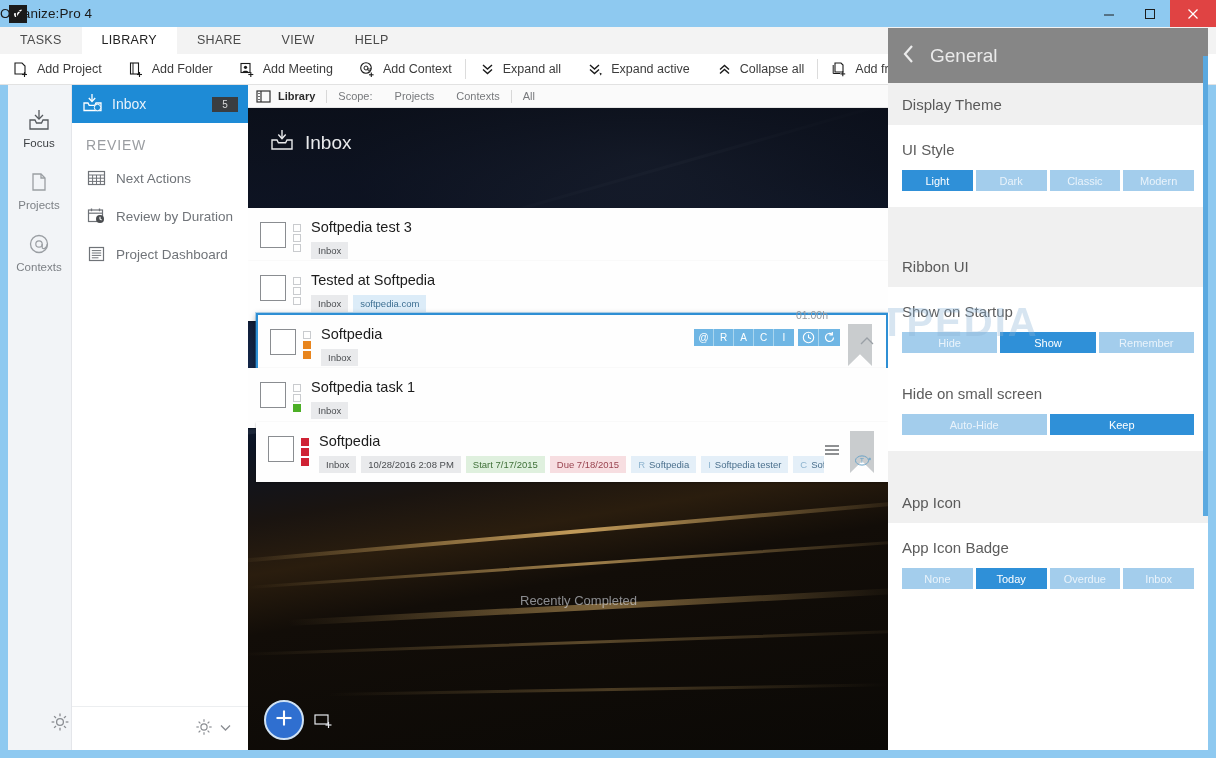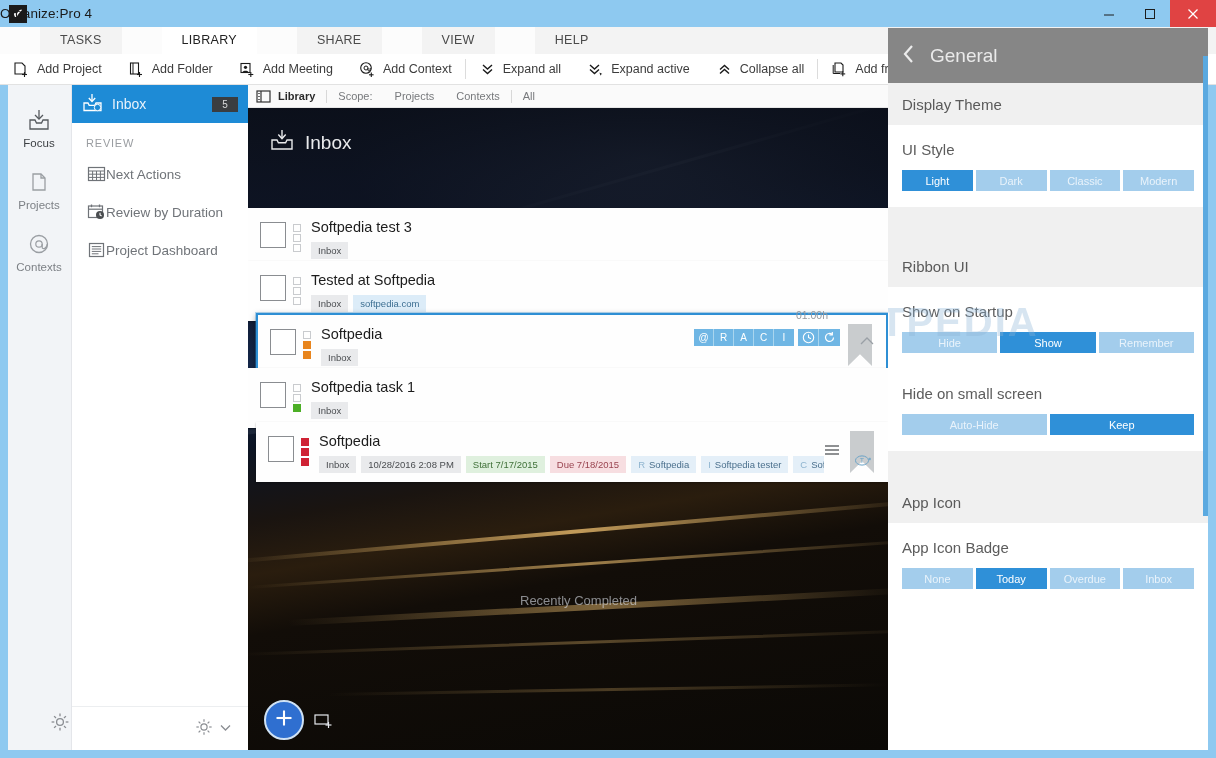--- a/index.html
+++ b/index.html
@@ -46,21 +46,20 @@
   .ribbon-tabs {
     position:absolute; top:27px; left:0; width:1216px; height:27px;
     background:#fcfcfc;
     display:flex; align-items:flex-end;
     border-bottom:0;
   }
   .rt {
     padding:0 20px; height:27px; line-height:27px;
     font-size:12.5px; color:#4a4a4a; letter-spacing:.3px;
     background:#f3f3f3;
-    margin-left:40px;
   }
   .rt.active { background:#fff; color:#222; }
   .ribbon-tabs::after{
     content:""; flex:1; height:27px; background:#f3f3f3;
   }
   .ribbon-bar {
     position:absolute; top:54px; left:0; width:1216px; height:31px;
     background:#fff;
     display:flex; align-items:center;
     border-bottom:1px solid #e2e2e2;
@@ -100,24 +99,24 @@
   .nav-inbox {
     height:38px; background:#1e8bd6; color:#fff;
     display:flex; align-items:center; padding:0 10px; gap:9px;
   }
   .nav-inbox .ni-label { flex:1; font-size:14px; color:#e8f2fb; }
   .nav-badge {
     background:#3a3d40; color:#d9dadb; font-size:10px;
     min-width:26px; text-align:center; padding:2px 6px;
   }
   .nav-section {
-    padding:14px 0 6px 14px; font-size:11px; color:#9a9da1; letter-spacing:.8px;
+    padding:14px 0 6px 14px; font-size:14px; color:#9a9da1; letter-spacing:.8px;
   }
   .nav-item {
-    display:flex; align-items:center; gap:0;
+    display:flex; align-items:center; gap:10px;
     height:38px; padding:0 14px; color:#707479; font-size:13.5px;
   }
   .nav-item .nv-ico { width:20px; display:flex; align-items:center; justify-content:center; color:#6f7378;}
   .nav-fill { flex:1; }
   .nav-foot {
     height:44px; border-top:1px solid #eceef0;
     display:flex; align-items:center; justify-content:flex-end; gap:5px;
     padding-right:16px; color:#8a8d92;
   }
 

